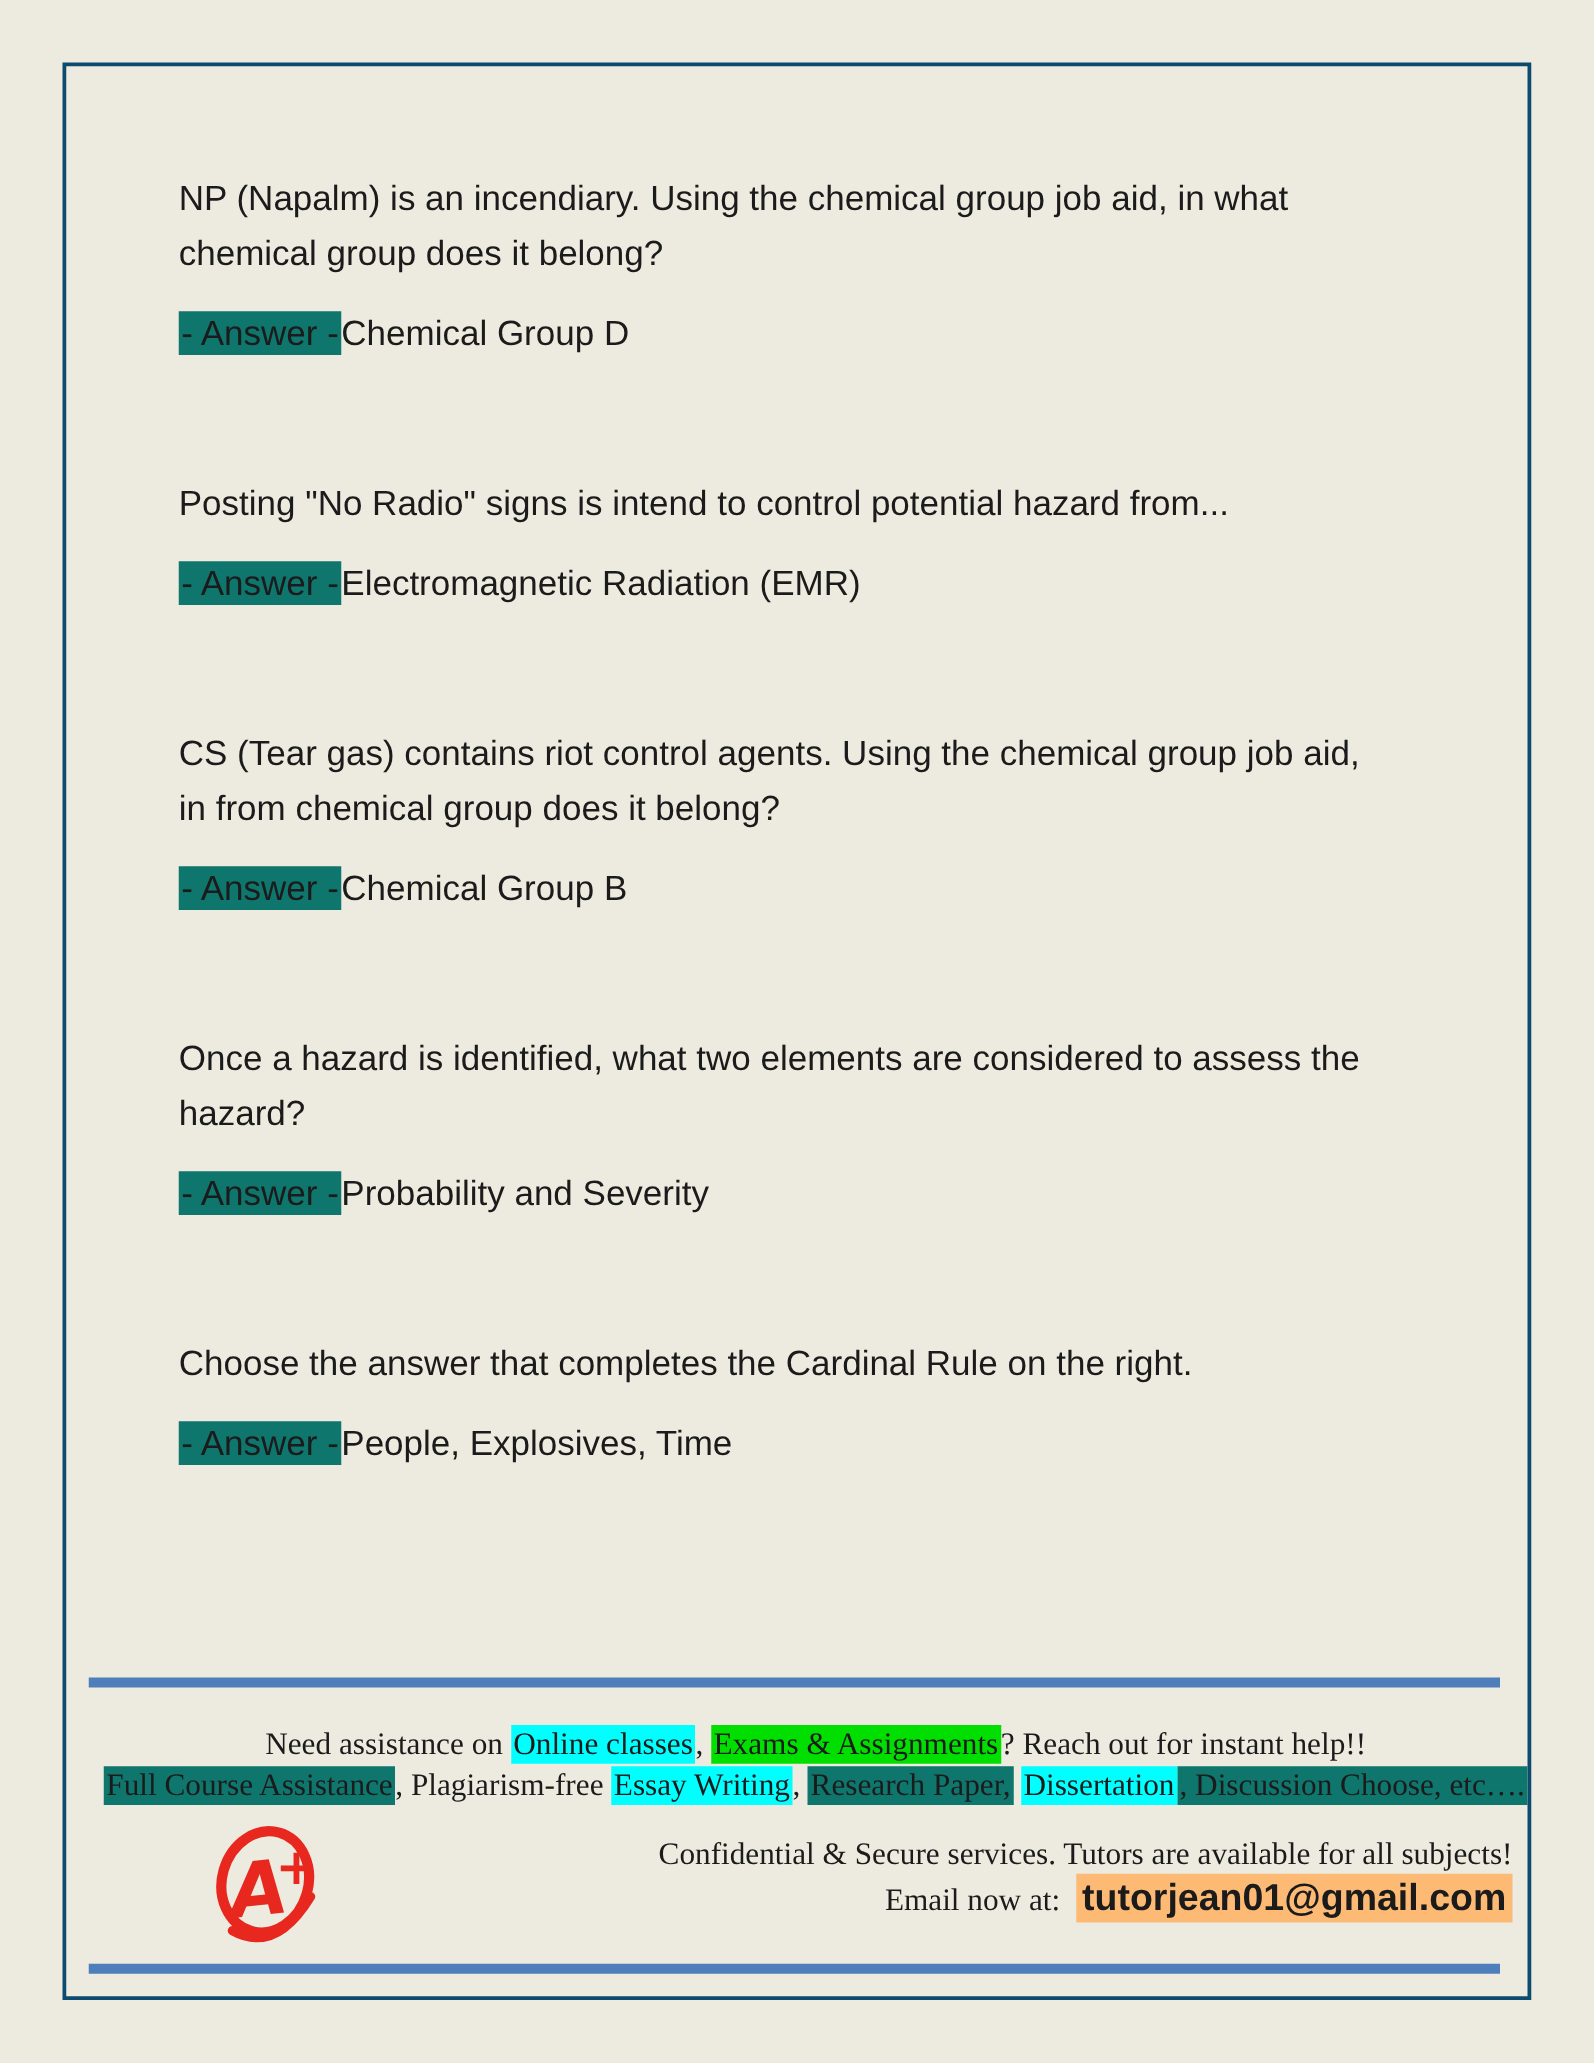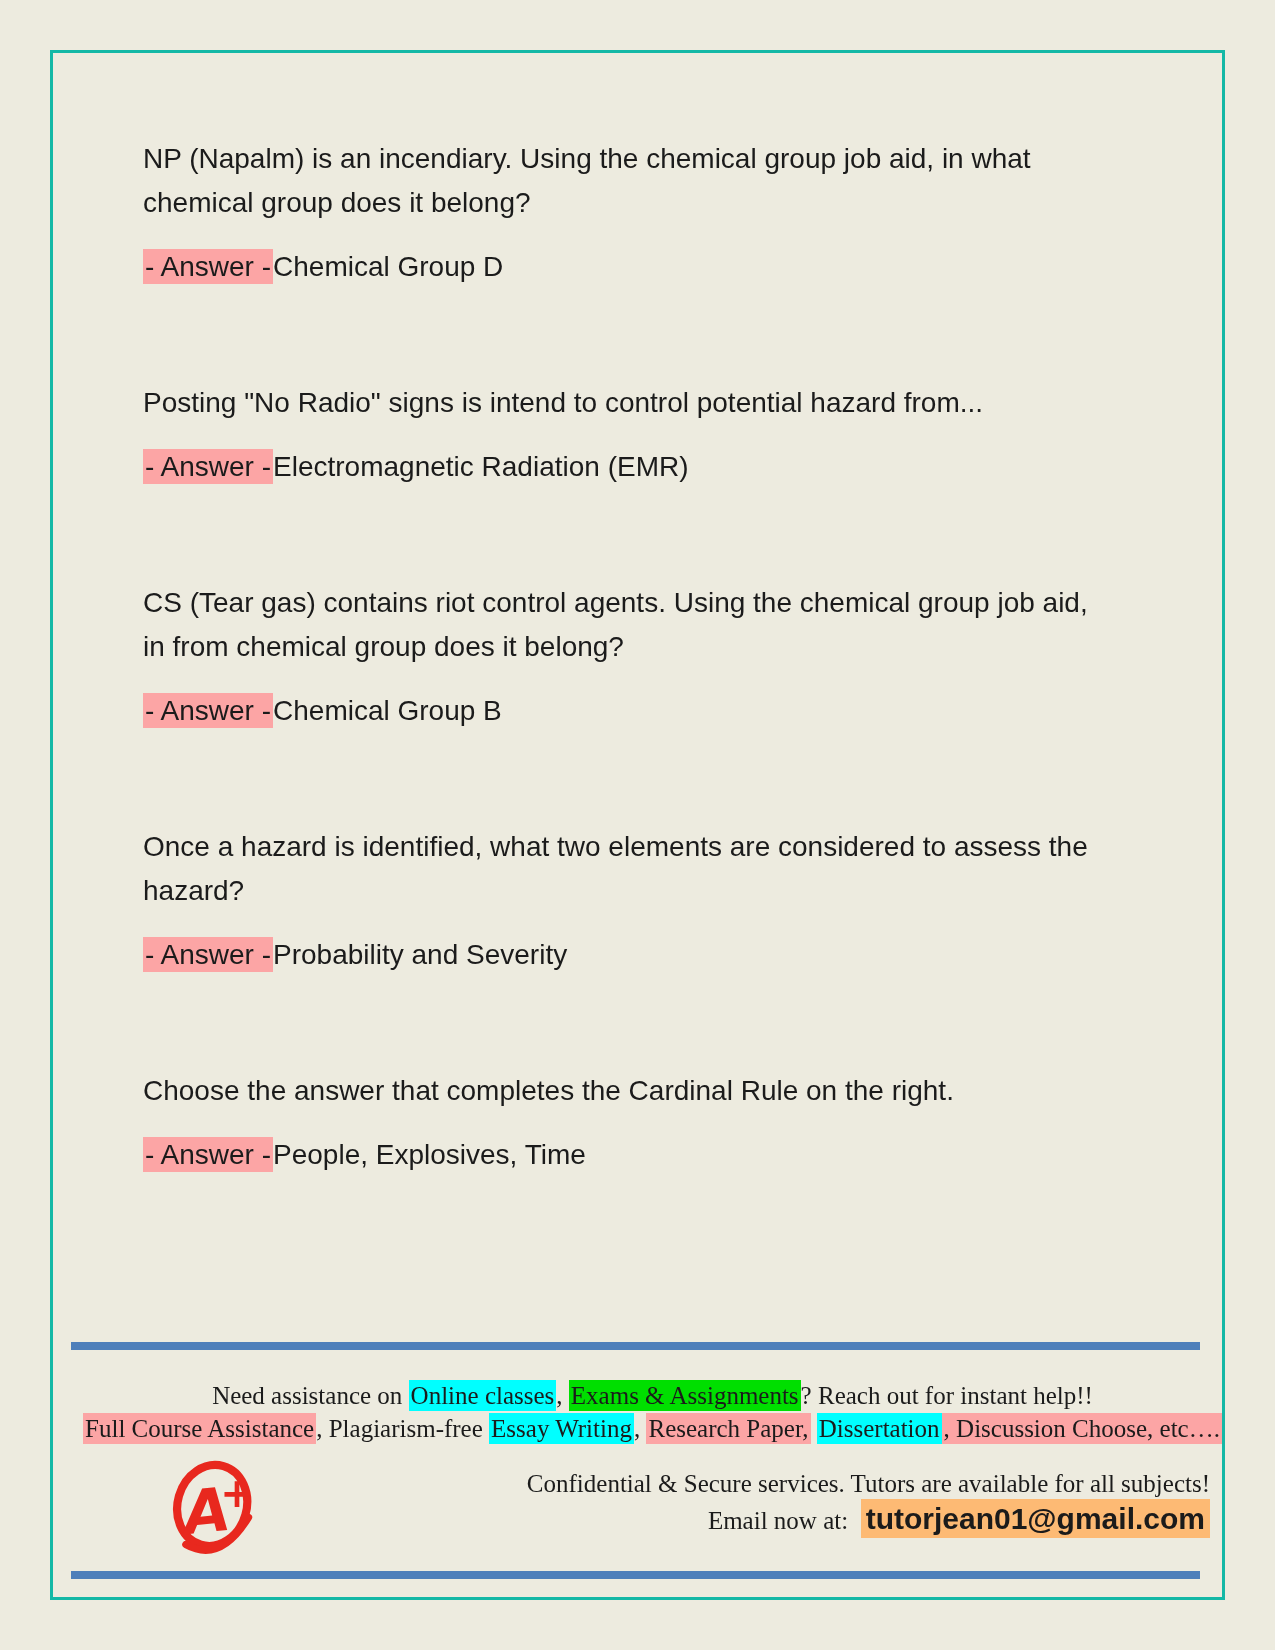--- a/index.html
+++ b/index.html
@@ -13,21 +13,21 @@
     background: #edebdf;
     font-family: "Liberation Sans", sans-serif;
     color: #1b1b1b;
   }
   .sheet-border {
     position: absolute;
     left: 50px;
     top: 50px;
     width: 1175px;
     height: 1550px;
-    border: 3px solid #14b8a6;
+    border: 3px solid #0c4a6e;
     box-sizing: border-box;
   }
   .content {
     position: absolute;
     left: 90px;
     top: 84px;
     width: 952px;
   }
   .qa { margin: 0 0 92px 0; }
   .qa:last-child { margin-bottom: 0; }
@@ -39,21 +39,21 @@
   .a {
     margin: 0;
     font-size: 28px;
     line-height: 44px;
   }
   mark, .hl {
     background: transparent;
     color: inherit;
     padding: 2px 2px;
   }
-  .hl-yellow { background: #fca5a5; }
+  .hl-yellow { background: #0f766e; }
   .hl-cyan   { background: #00ffff; }
   .hl-green  { background: #00df00; }
 
   .rule {
     position: absolute;
     left: 18px;
     right: 22px;
     height: 8px;
     background: #4e7fba;
   }

